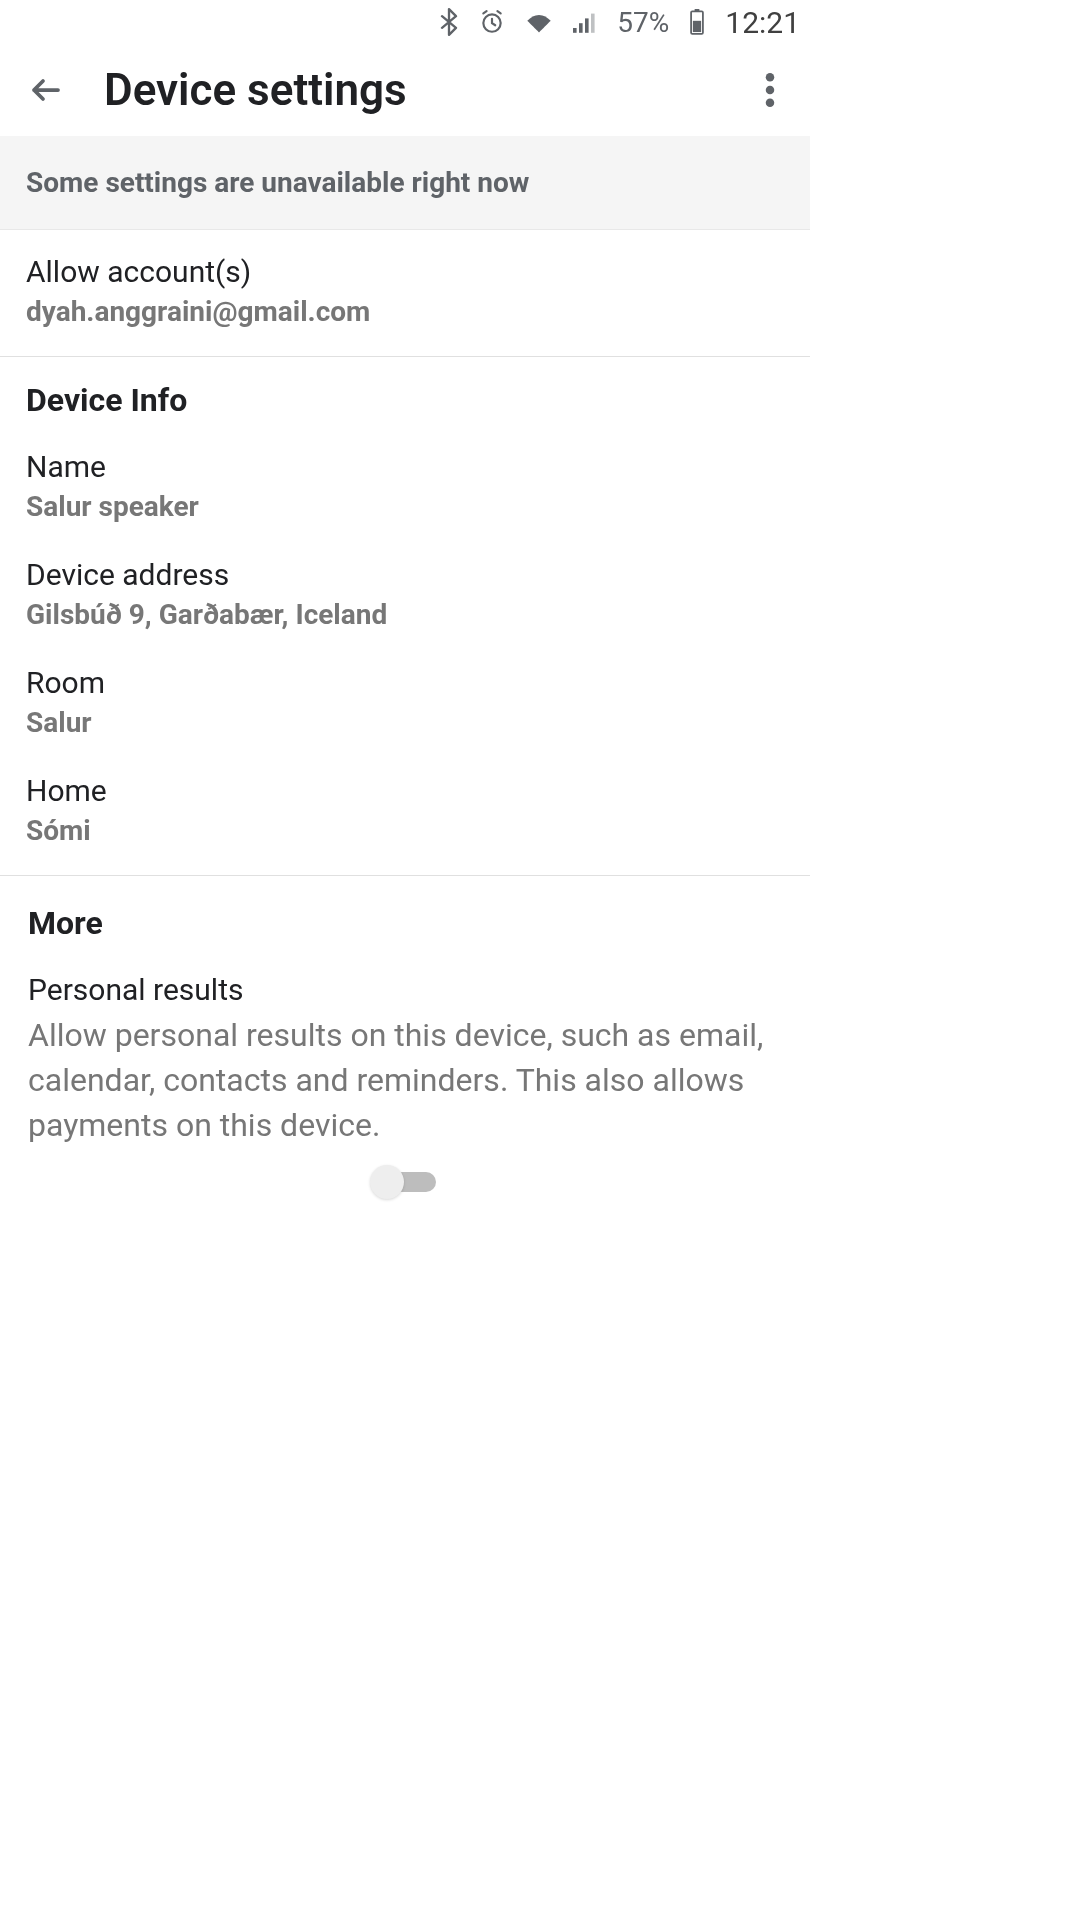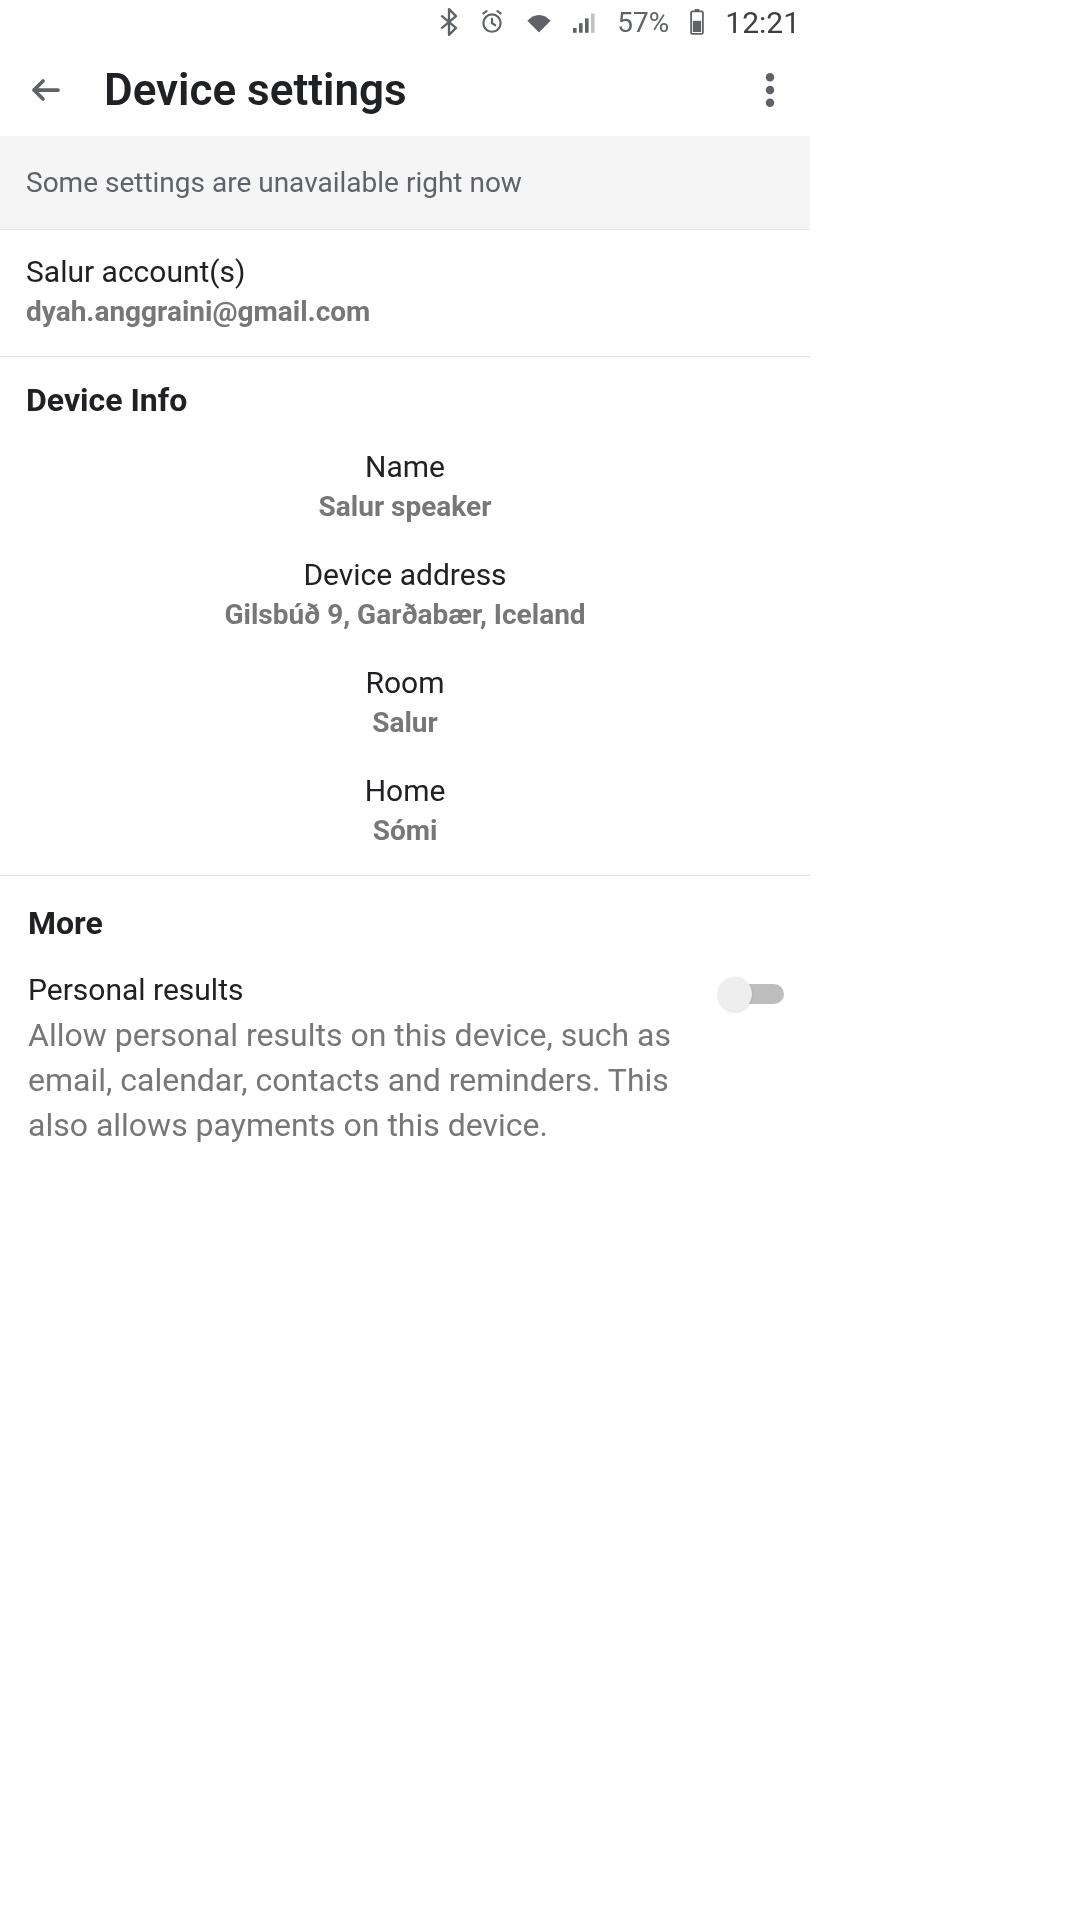--- a/index.html
+++ b/index.html
@@ -61,20 +61,21 @@
       align-items: center;
       justify-content: center;
       color: #5f6368;
     }
     .banner {
       background: #f5f5f5;
       padding: 30px 26px;
       color: #5f6368;
       font-size: 28px;
       border-bottom: 1px solid #e8e8e8;
+      font-weight: bold;
     }
     .section {
       padding: 24px 26px 28px 26px;
       border-bottom: 1px solid #e0e0e0;
     }
     .section-no-border {
       border-bottom: none;
     }
     .row-title {
       font-size: 30px;
@@ -87,29 +88,29 @@
       font-weight: bold;
     }
     .section-header {
       font-size: 32px;
       font-weight: 700;
       color: #202124;
       margin-bottom: 30px;
     }
     .item {
       margin-bottom: 34px;
-      text-align: center;
     }
     .item:last-child {
       margin-bottom: 0;
     }
     .more-item {
       display: flex;
-      align-items: flex-start;
+      align-items: center;
       gap: 13px;
+      flex-direction: column;
     }
     .more-text {
       flex: 1;
     }
     .more-title {
       font-size: 30px;
       color: #202124;
       margin-bottom: 6px;
     }
     .more-desc {
@@ -201,21 +202,21 @@
       <circle cx="3" cy="21" r="3"></circle>
     </svg>
   </div>
 </div>
 
 <div class="banner">
   <span>Some settings are unavailable right now</span>
 </div>
 
 <div class="section">
-  <div class="row-title">Salur account(s)</div>
+  <div class="row-title">Allow account(s)</div>
   <div class="row-sub">dyah.anggraini@gmail.com</div>
 </div>
 
 <div class="section">
   <div class="section-header">Device Info</div>
 
   <div class="item">
     <div class="row-title">Name</div>
     <div class="row-sub">Salur speaker</div>
   </div>

